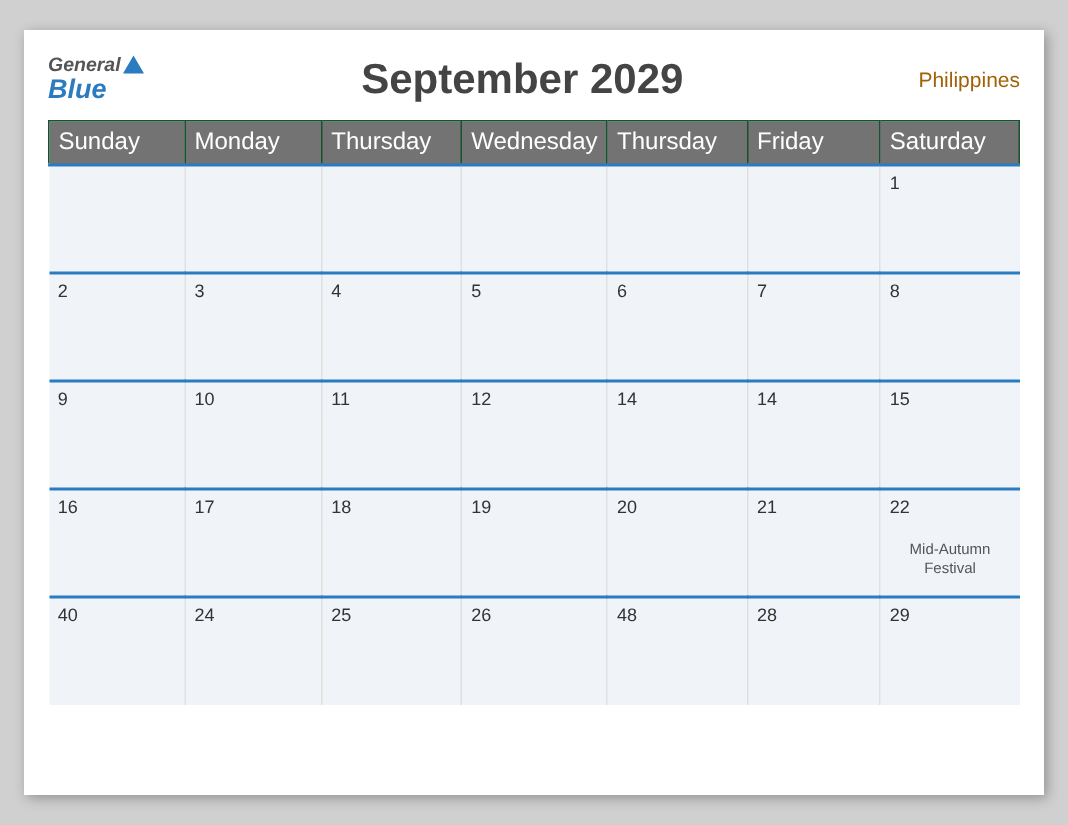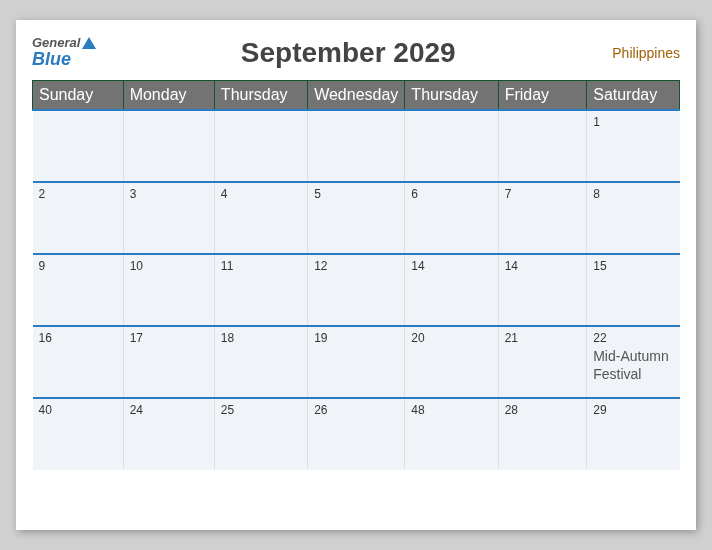--- a/index.html
+++ b/index.html
@@ -98,24 +98,25 @@
       border-right: 1px solid #e0e0e0;
     }
     .calendar-grid tbody tr td:last-child {
       border-right: none;
     }
     .day-num {
       font-size: 12px;
       color: #333;
     }
     .event-text {
-      font-size: 14px;
+      font-size: 10px;
       color: #555;
-      margin-top: 2px;
+      margin-top: 15px;
       line-height: 1.3;
+      text-align: center;
     }
   </style>
 </head>
 <body>
 
 <div class="calendar-container">
   <div class="header">
     <div class="logo">
       <div class="logo-row">
         <span class="logo-general">General</span>

